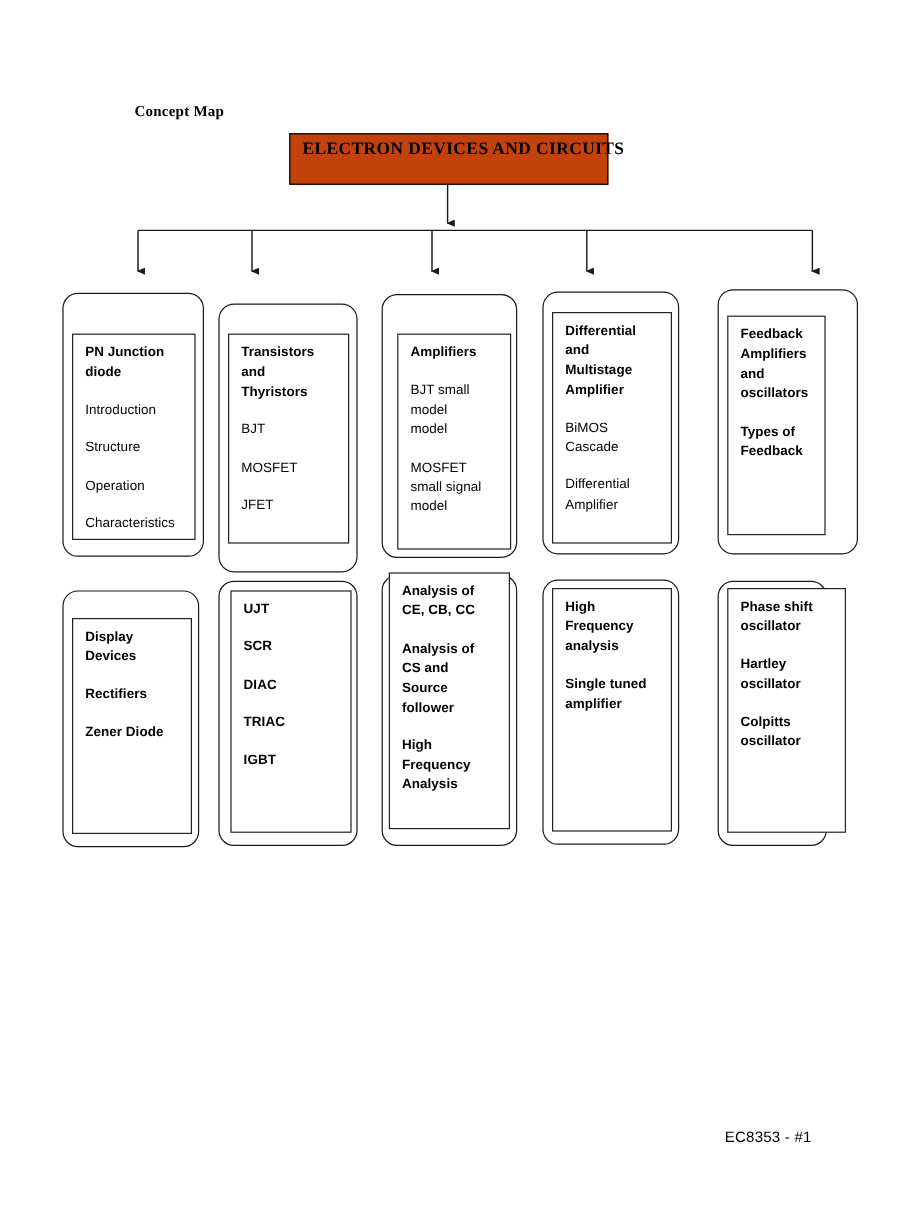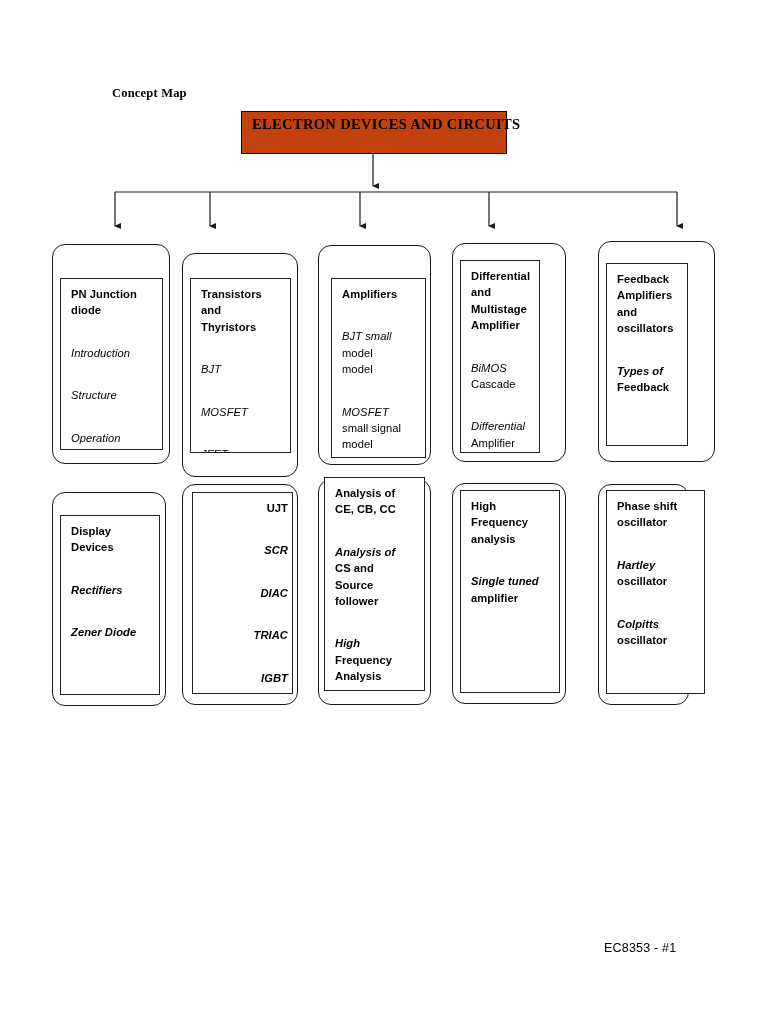--- a/index.html
+++ b/index.html
@@ -93,21 +93,21 @@
     right: 4px;
     top: 7px;
   }
   .line {
     font-size: 11.2px;
     line-height: 16.4px;
     white-space: pre-wrap;
     letter-spacing: 0.05px;
   }
   .line.bold { font-weight: bold; }
-  .line.gap  { margin-top: 26px; font-style: italic; }
+  .line.gap  { margin-top: 15px; }
 
   
   .footer {
     position: absolute;
     left: 604px;
     top: 941px;
     font-family: "Liberation Sans", sans-serif;
     font-size: 12.5px;
     font-weight: normal;
     letter-spacing: 0.2px;
@@ -181,21 +181,21 @@
           <div class="line">model</div>
           <div class="line gap">MOSFET</div>
           <div class="line">small signal</div>
           <div class="line">model</div>
         </div>
     </div>
   </div>
 
   <div class="node" style="left:452px; top:243px; width:114px; height:219px;">
     <div class="outer"></div>
-    <div class="inner" style="left:8px; top:17px; width:80px; height:193px;">
+    <div class="inner" style="left:8px; top:17px; width:100px; height:193px;">
       <div class="lines">
           <div class="line bold">Differential</div>
           <div class="line bold">and</div>
           <div class="line bold">Multistage</div>
           <div class="line bold">Amplifier</div>
           <div class="line gap">BiMOS</div>
           <div class="line">Cascade</div>
           <div class="line gap">Differential</div>
           <div class="line">Amplifier</div>
         </div>
@@ -223,21 +223,21 @@
           <div class="line bold">Display</div>
           <div class="line bold">Devices</div>
           <div class="line bold gap">Rectifiers</div>
           <div class="line bold gap">Zener Diode</div>
         </div>
     </div>
   </div>
 
   <div class="node" style="left:182px; top:484px; width:116px; height:221px;">
     <div class="outer"></div>
-    <div class="inner" style="left:10px; top:8px; width:101px; height:202px;text-align:right;">
+    <div class="inner" style="left:10px; top:8px; width:101px; height:202px;">
       <div class="lines">
           <div class="line bold">UJT</div>
           <div class="line bold gap">SCR</div>
           <div class="line bold gap">DIAC</div>
           <div class="line bold gap">TRIAC</div>
           <div class="line bold gap">IGBT</div>
         </div>
     </div>
   </div>
 

